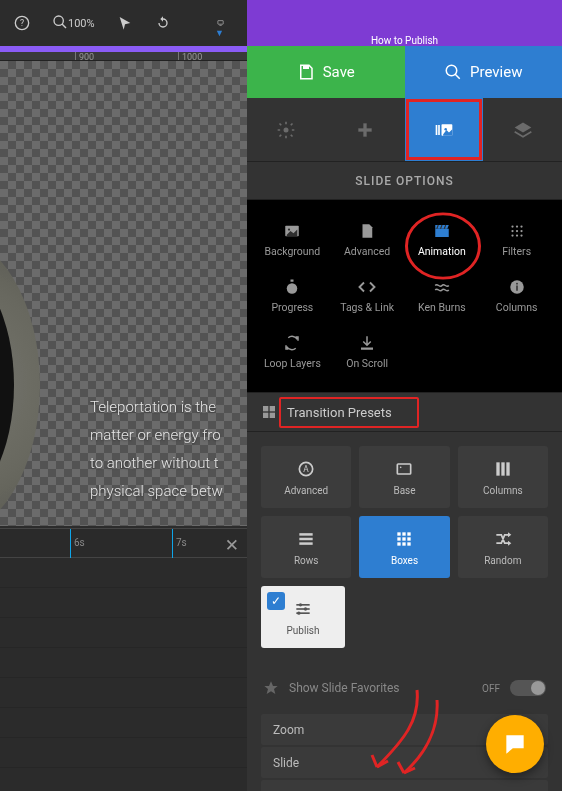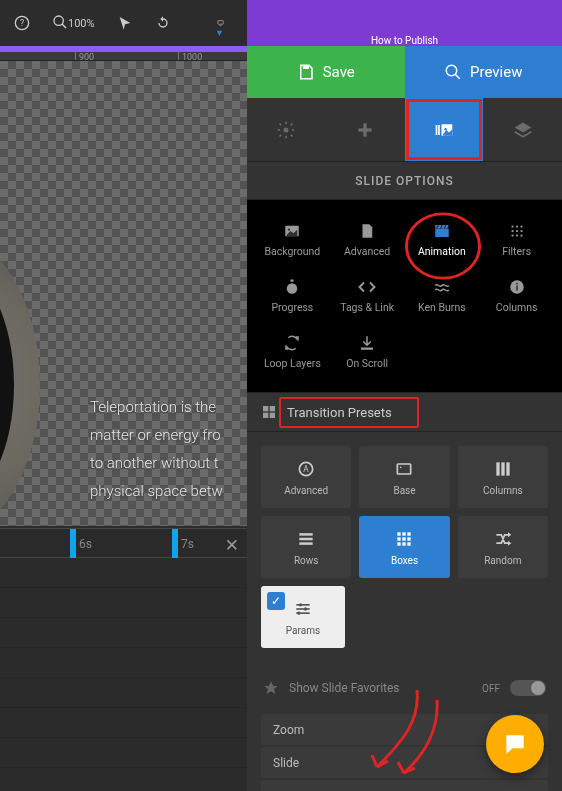--- a/index.html
+++ b/index.html
@@ -25,21 +25,21 @@
   }
   .stone-arc { position:absolute; left:-140px; top:235px; width:180px; height:300px; border-radius:50%/50%;
     background: radial-gradient(circle at 50% 50%, #7a7a72 0%, #6a6a62 60%, #5a5a52 100%);
     filter: contrast(1.1);
     overflow:hidden;
   }
   .stone-arc::before { content:""; position:absolute; inset:18px; border-radius:50%/50%; background: transparent; }
   .stone-arc .inner { position:absolute; left:26px; top:28px; right:26px; bottom:28px; border-radius:50%/50%; background:#1b1b1b; }
   .slide-text { position:absolute; left:90px; top:393px; width:200px; color:rgba(255,255,255,0.85); font-size:15px; line-height:28px; font-weight:300; white-space:pre-line; text-shadow:0 1px 2px rgba(0,0,0,0.4); }
   .time-ruler { position:absolute; left:0; top:528px; width:247px; height:30px; background:#2a2a2a; border-top:1px solid #444; border-bottom:1px solid #444; display:flex; align-items:center; }
-  .time-ruler .ttick { position:absolute; top:0; height:30px; border-left:6px solid #0ea5e9; font-size:12px; color:#888; padding:8px 0 0 3px; }
+  .time-ruler .ttick { position:absolute; top:0; height:30px; border-left:1px solid #0ea5e9; font-size:10px; color:#888; padding:8px 0 0 3px; }
   .time-ruler .close-x { position:absolute; right:8px; top:6px; color:#999; font-size:17px; cursor:pointer; }
   .timeline { position:absolute; left:0; top:558px; width:247px; height:233px;
     background: repeating-linear-gradient(to bottom, #2b2b2b 0, #2b2b2b 29px, #262626 29px, #262626 30px); }
 
   
   .sidebar { position:absolute; left:247px; top:0; width:315px; height:791px; background:#333; }
   .pub { height:46px; background:#7e3bd3; color:#fff; display:flex; align-items:flex-end; justify-content:center; font-size:10px; font-weight:400; }
   .savepreview { height:52px; display:flex; }
   .sp-btn { flex:1; display:flex; align-items:center; justify-content:center; gap:8px; color:#fff; font-size:15px; cursor:pointer; }
   .sp-btn.save { background:#3cb44b; }
@@ -392,21 +392,21 @@
           <span class="pglyph">
             <svg viewBox="0 0 24 24" style="width: 20px; height: 20px; color: rgb(85, 85, 85);">
               <line x1="4" y1="7" x2="20" y2="7" stroke="currentColor" stroke-width="2"></line>
               <line x1="4" y1="12" x2="20" y2="12" stroke="currentColor" stroke-width="2"></line>
               <line x1="4" y1="17" x2="20" y2="17" stroke="currentColor" stroke-width="2"></line>
               <circle cx="9" cy="7" r="2" fill="currentColor"></circle>
               <circle cx="15" cy="12" r="2" fill="currentColor"></circle>
               <circle cx="7" cy="17" r="2" fill="currentColor"></circle>
             </svg>
           </span>
-          <span class="preset-label">Params</span>
+          <span class="preset-label">Publish</span>
         </div>
       </div>
     </div>
 
   <div class="fav-row">
     <svg class="star" viewBox="0 0 24 24">
         <path d="M12 2 L15 9 L22 9 L16.5 13.5 L18.5 21 L12 17 L5.5 21 L7.5 13.5 L2 9 L9 9 Z"></path>
       </svg>
     <span>Show Slide Favorites</span>
     <span style="margin-left:auto;" class="off-label">OFF</span>

